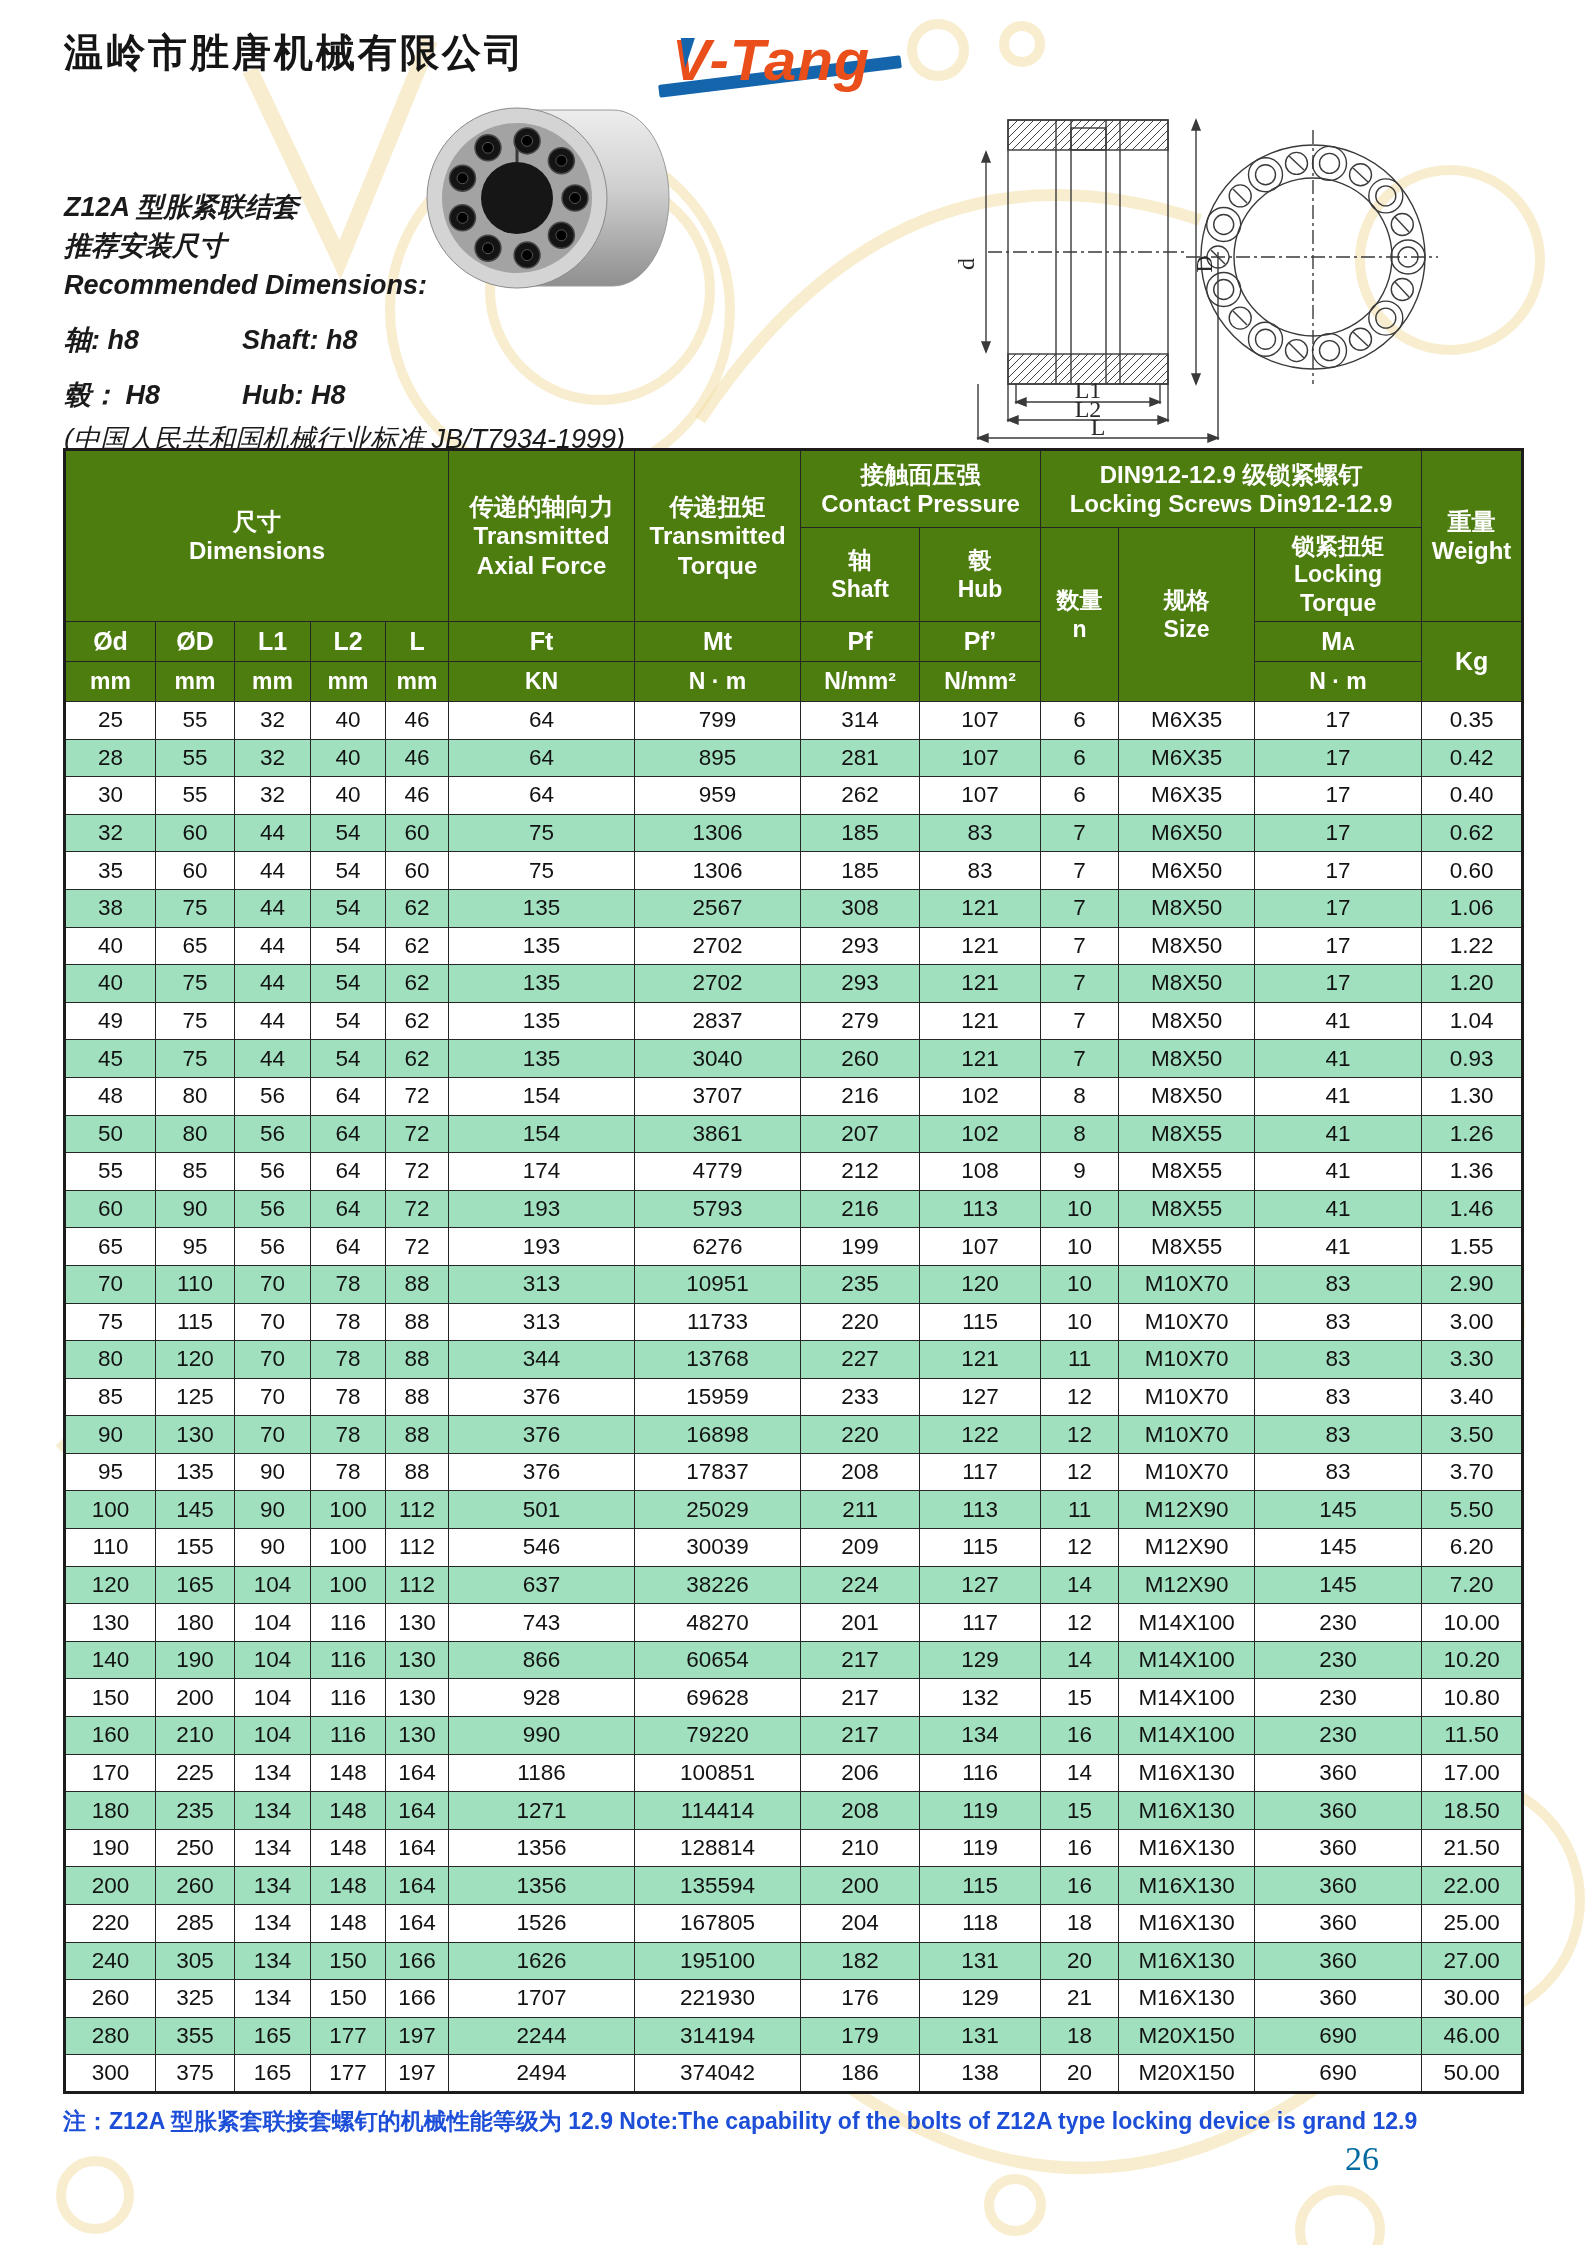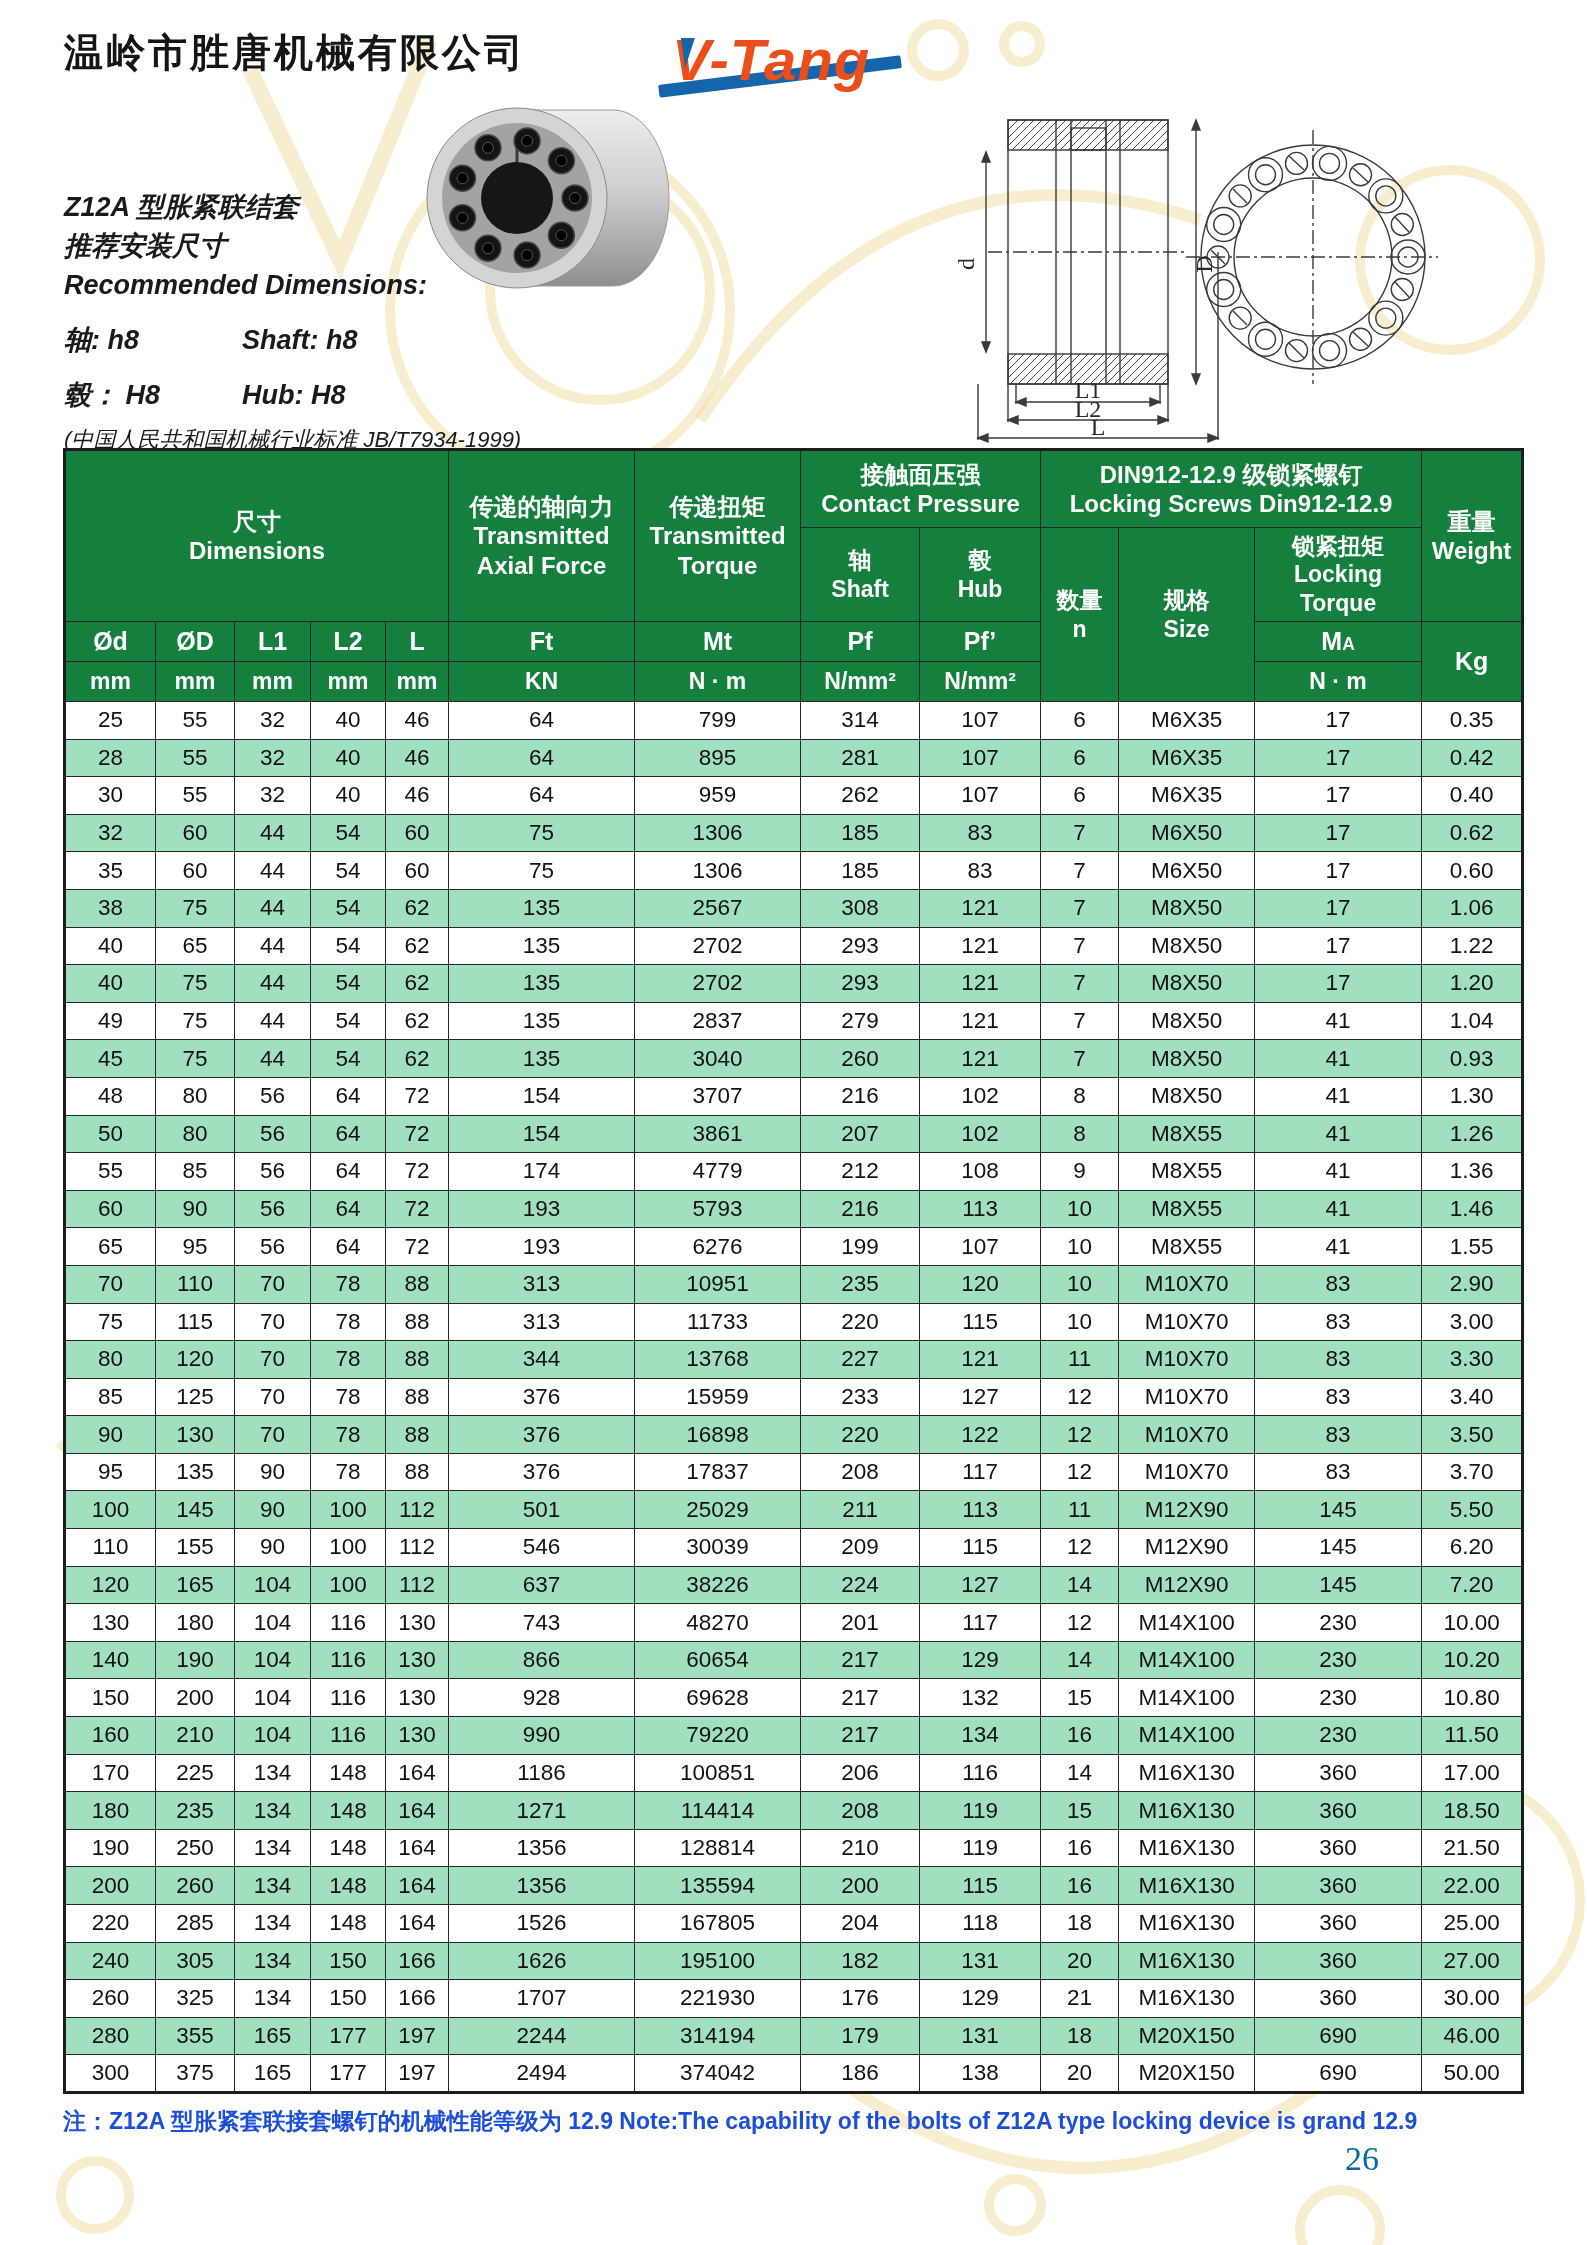--- a/index.html
+++ b/index.html
@@ -17,34 +17,34 @@
   .logo .vblue{position:absolute;left:24px;top:12px;width:0;height:0;
                border-left:14px solid transparent;border-top:30px solid #1565AD;
                transform:skewX(-18deg);}
   .logo .txt{position:absolute;left:0;top:0;font-size:58px;font-weight:bold;
              font-style:italic;color:#E94E1B;letter-spacing:1px;
              font-family:"Liberation Sans", sans-serif;margin-left:20px;}
 
   
   .info{left:64px;top:188px;line-height:39px;font-style:italic;}
   .info .b{font-size:27px;font-weight:bold;color:#1a1a1a;}
-  .info .std{font-size:22px;font-weight:normal;margin-top:5px;color:#1a1a1a;}
+  .info .std{font-size:27px;font-weight:normal;margin-top:5px;color:#1a1a1a;}
   .fit-cn{display:inline-block;min-width:178px;margin-top:16px;}
 
   
   .photo{left:425px;top:90px;}
   .drawing{left:938px;top:72px;}
 
   
   .tblwrap{left:63px;top:448px;}
   table.spec{border-collapse:collapse;table-layout:fixed;width:1458px;
              border:3px solid #1c1c1c;}
   table.spec th,table.spec td{border:1.6px solid #262626;text-align:center;
              vertical-align:middle;padding:0;box-sizing:border-box;}
-  table.spec thead th{background:#15803d;color:#ffffff;font-weight:bold;line-height:1.22;}
+  table.spec thead th{background:#4d7c0f;color:#ffffff;font-weight:bold;line-height:1.22;}
   .h1 th,.hg{font-size:24px;}
   .h2 th{font-size:23px;}
   .h3 th{height:40px;font-size:25px;}
   .h4 th{height:40px;font-size:23px;}
   .h1 .tall{height:78px;}
   .h2 .mid{height:94px;}
   .small-cap{font-size:0.7em;}
   table.spec tbody td{height:37.6px;font-size:22.5px;font-weight:500;color:#121212;background:#ffffff;}
   table.spec tbody tr.stripe td{background:#A0E0BF;}
 

